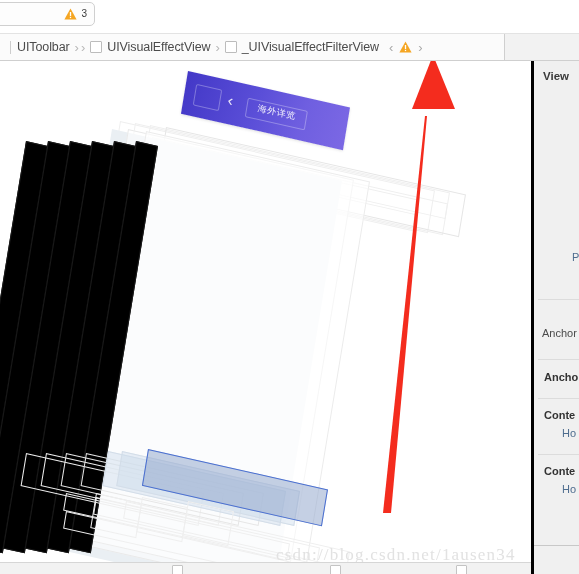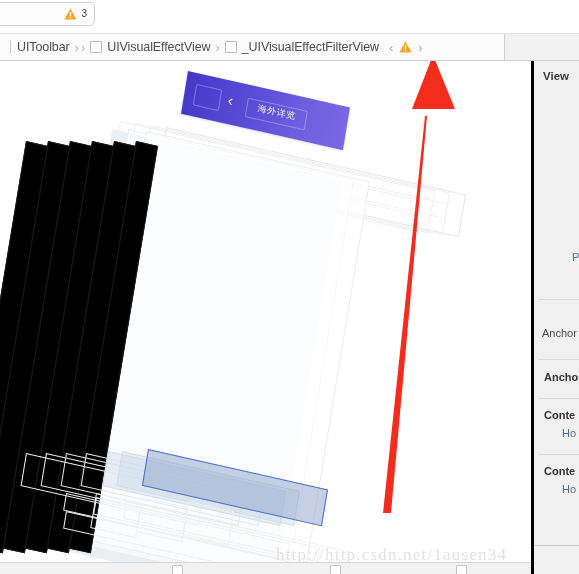--- a/index.html
+++ b/index.html
@@ -307,21 +307,21 @@
       <div class="plate wire-vfaint wire" style="left:188px; top:440px; width:46px; height:36px; transform: matrix(1,0.225,-0.16,0.97,0,0);"></div>
     </div>
 
     <svg class="arrow-svg" width="531" height="513" viewBox="0 0 531 513">
       <g>
         <path d="M383 452 L425 55 L427 55 L391 452 Z" fill="#f42c1e"></path>
         <path d="M433 -6 L455 48 L412 48 Z" fill="#f42c1e"></path>
       </g>
     </svg>
 
-    <div class="watermark" style="left:276px; top:484px;">http://http.csdn.net/1ausen34</div>
+    <div class="watermark" style="left:276px; top:484px;">csdn://blog.csdn.net/1ausen34</div>
 
     <div class="bottombar">
       <div class="mini-box" style="left:172px;"></div>
       <div class="mini-box" style="left:330px;"></div>
       <div class="mini-box" style="left:456px;"></div>
     </div>
   </div>
 
   <div class="inspector">
     <div class="insp-inner">

